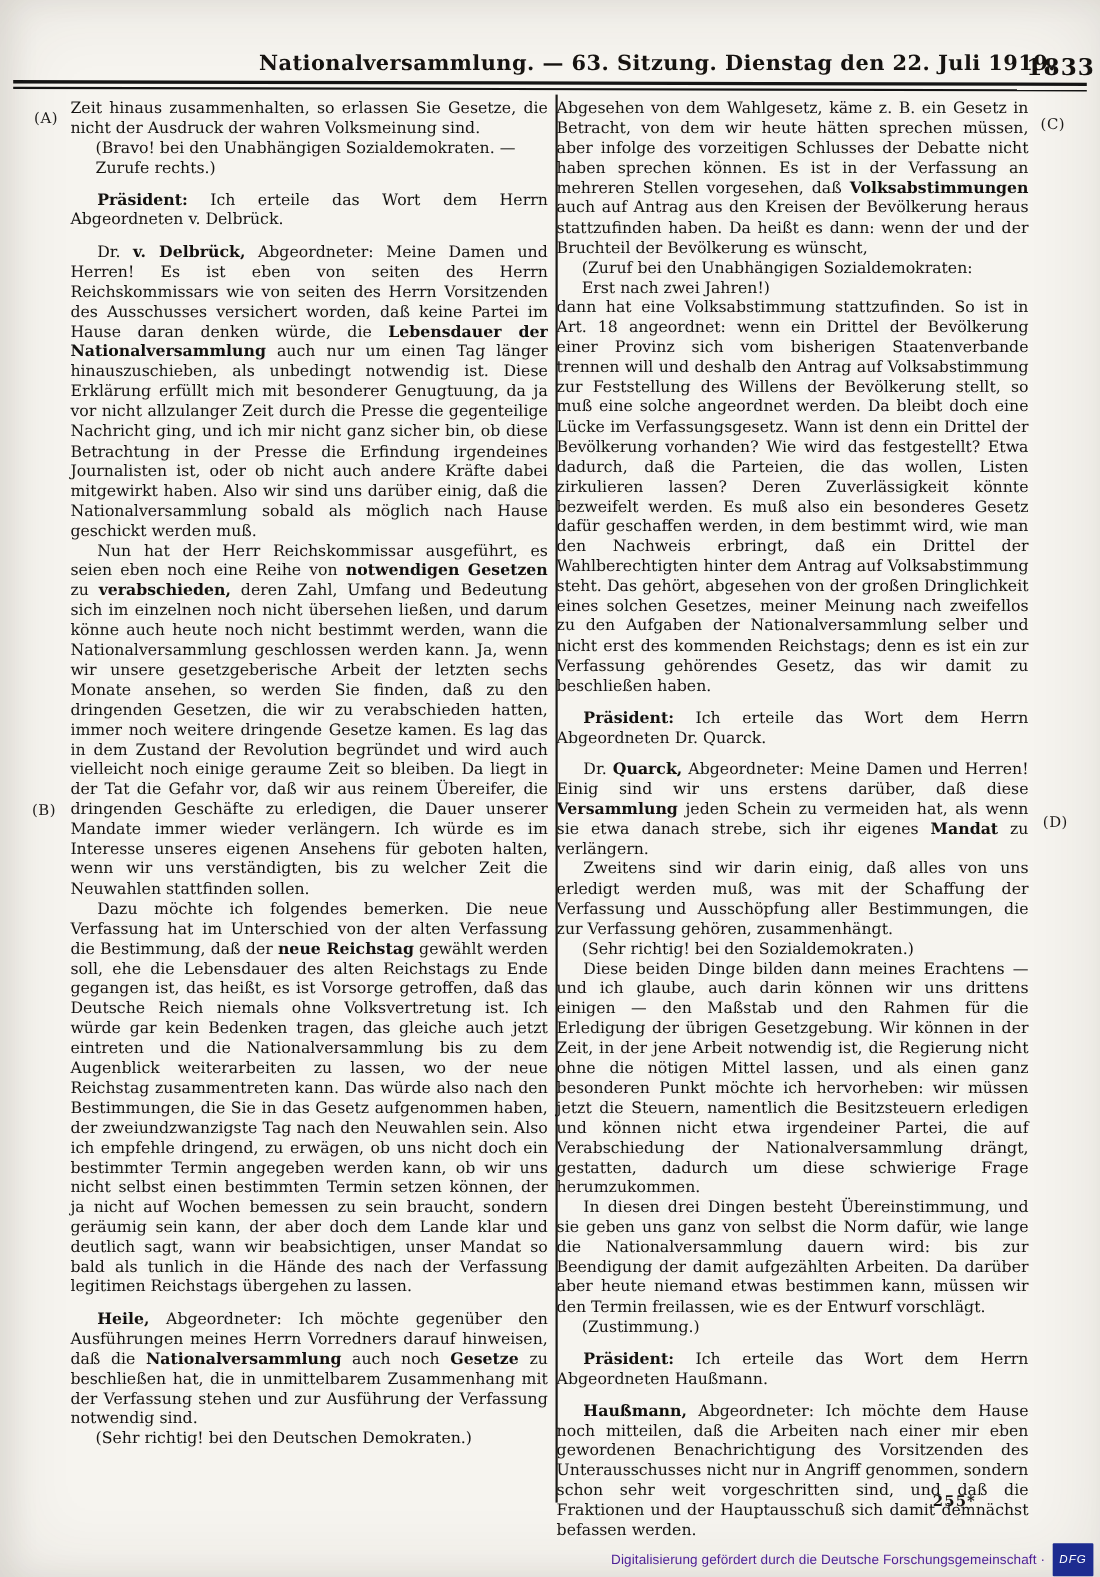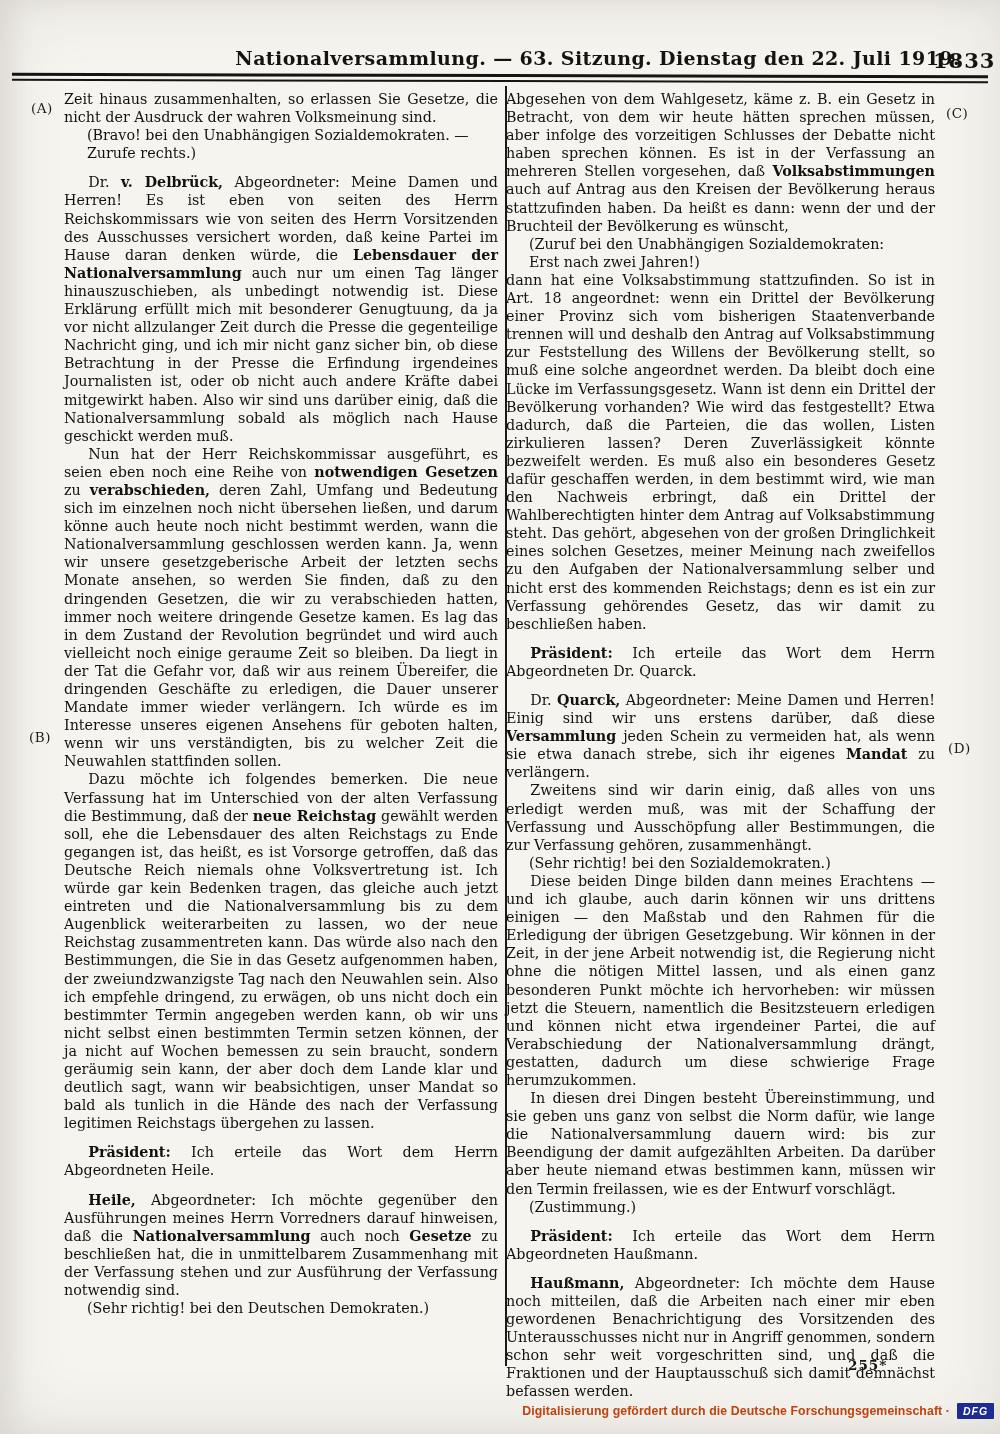--- a/index.html
+++ b/index.html
@@ -38,24 +38,24 @@
   .caption{text-indent:1.1em;text-align:left;}
   .stage{text-align:left;text-indent:0;padding:0 1.6em;}
   .b{font-weight:bold;}
   
   .sheet-mark{position:absolute;left:848px;top:1357px;font-size:13.5px;font-weight:bold;letter-spacing:1px;}
   
   .footer{
     position:absolute;top:1403px;right:6px;display:flex;align-items:center;gap:7px;
     font-family:"Liberation Sans","DejaVu Sans",sans-serif;
   }
-  .footer-credit{font-size:12.3px;font-weight:bold;color:#c2410c;letter-spacing:0.1px;}
+  .footer-credit{font-size:12.3px;font-weight:normal;color:#4c1d95;letter-spacing:0.1px;}
   .dfg-logo{
-    width:37px;height:16px;display:flex;align-items:center;justify-content:center;
-    color:#ffffff;font-size:10.5px;font-weight:bold;font-style:italic;letter-spacing:1px;
+    width:37px;height:30px;display:flex;align-items:center;justify-content:center;
+    color:#ffffff;font-size:10.5px;font-weight:normal;font-style:italic;letter-spacing:1px;
     border-radius:1px;
   }
 </style>
 </head>
 <body>
 
 <div id="page">
 
   <div class="hdr-title">Nationalversammlung. — 63. Sitzung.  Dienstag den 22. Juli 1919.</div>
   <div class="hdr-page">1833</div>
@@ -65,24 +65,24 @@
   <div class="divider"></div>
 
   <div class="marker" style="left:31px;top:100px;">(A)</div>
   <div class="marker" style="left:29px;top:729px;">(B)</div>
   <div class="marker" style="left:946px;top:105px;">(C)</div>
   <div class="marker" style="left:948px;top:740px;">(D)</div>
 
   <div class="col col-left">
       <div class="para cont"><span>Zeit hinaus zusammenhalten, so erlassen Sie Gesetze, die nicht der Ausdruck der wahren Volksmeinung sind.</span></div>
       <div class="para stage"><span>(Bravo! bei den Unabhängigen Sozialdemokraten. — Zurufe rechts.)</span></div>
+      <div class="para speech gap"><span class="b">Präsident:</span><span> Ich erteile das Wort dem Herrn Abgeordneten v. Delbrück.</span></div>
       <div class="para speech gap"><span>Dr. </span><span class="b">v. Delbrück,</span><span> Abgeordneter: Meine Damen und Herren! Es ist eben von seiten des Herrn Reichskommissars wie von seiten des Herrn Vorsitzenden des Ausschusses versichert worden, daß keine Partei im Hause daran denken würde, die </span><span class="b">Lebensdauer der Nationalversammlung</span><span> auch nur um einen Tag länger hinauszuschieben, als unbedingt notwendig ist. Diese Erklärung erfüllt mich mit besonderer Genugtuung, da ja vor nicht allzulanger Zeit durch die Presse die gegenteilige Nachricht ging, und ich mir nicht ganz sicher bin, ob diese Betrachtung in der Presse die Erfindung irgendeines Journalisten ist, oder ob nicht auch andere Kräfte dabei mitgewirkt haben. Also wir sind uns darüber einig, daß die Nationalversammlung sobald als möglich nach Hause geschickt werden muß.</span></div>
       <div class="para speech"><span>Nun hat der Herr Reichskommissar ausgeführt, es seien eben noch eine Reihe von </span><span class="b">notwendigen Gesetzen</span><span> zu </span><span class="b">verabschieden,</span><span> deren Zahl, Umfang und Bedeutung sich im einzelnen noch nicht übersehen ließen, und darum könne auch heute noch nicht bestimmt werden, wann die Nationalversammlung geschlossen werden kann. Ja, wenn wir unsere gesetzgeberische Arbeit der letzten sechs Monate ansehen, so werden Sie finden, daß zu den dringenden Gesetzen, die wir zu verabschieden hatten, immer noch weitere dringende Gesetze kamen. Es lag das in dem Zustand der Revolution begründet und wird auch vielleicht noch einige geraume Zeit so bleiben. Da liegt in der Tat die Gefahr vor, daß wir aus reinem Übereifer, die dringenden Geschäfte zu erledigen, die Dauer unserer Mandate immer wieder verlängern. Ich würde es im Interesse unseres eigenen Ansehens für geboten halten, wenn wir uns verständigten, bis zu welcher Zeit die Neuwahlen stattfinden sollen.</span></div>
       <div class="para speech"><span>Dazu möchte ich folgendes bemerken. Die neue Verfassung hat im Unterschied von der alten Verfassung die Bestimmung, daß der </span><span class="b">neue Reichstag</span><span> gewählt werden soll, ehe die Lebensdauer des alten Reichstags zu Ende gegangen ist, das heißt, es ist Vorsorge getroffen, daß das Deutsche Reich niemals ohne Volksvertretung ist. Ich würde gar kein Bedenken tragen, das gleiche auch jetzt eintreten und die Nationalversammlung bis zu dem Augenblick weiterarbeiten zu lassen, wo der neue Reichstag zusammentreten kann. Das würde also nach den Bestimmungen, die Sie in das Gesetz aufgenommen haben, der zweiundzwanzigste Tag nach den Neuwahlen sein. Also ich empfehle dringend, zu erwägen, ob uns nicht doch ein bestimmter Termin angegeben werden kann, ob wir uns nicht selbst einen bestimmten Termin setzen können, der ja nicht auf Wochen bemessen zu sein braucht, sondern geräumig sein kann, der aber doch dem Lande klar und deutlich sagt, wann wir beabsichtigen, unser Mandat so bald als tunlich in die Hände des nach der Verfassung legitimen Reichstags übergehen zu lassen.</span></div>
-      <div class="para speech gap"><span class="b">Präsident:</span><span> Ich erteile das Wort dem Herrn Abgeordneten Heile.</span></div>
       <div class="para speech gap"><span class="b">Heile,</span><span> Abgeordneter: Ich möchte gegenüber den Ausführungen meines Herrn Vorredners darauf hinweisen, daß die </span><span class="b">Nationalversammlung</span><span> auch noch </span><span class="b">Gesetze</span><span> zu beschließen hat, die in unmittelbarem Zusammenhang mit der Verfassung stehen und zur Ausführung der Verfassung notwendig sind.</span></div>
       <div class="para stage"><span>(Sehr richtig! bei den Deutschen Demokraten.)</span></div>
     </div>
   <div class="col col-right">
       <div class="para cont"><span>Abgesehen von dem Wahlgesetz, käme z. B. ein Gesetz in Betracht, von dem wir heute hätten sprechen müssen, aber infolge des vorzeitigen Schlusses der Debatte nicht haben sprechen können.  Es ist in der Verfassung an mehreren Stellen vorgesehen, daß </span><span class="b">Volksabstimmungen</span><span> auch auf Antrag aus den Kreisen der Bevölkerung heraus stattzufinden haben.  Da heißt es dann:  wenn der und der Bruchteil der Bevölkerung es wünscht,</span></div>
       <div class="para stage"><span>(Zuruf bei den Unabhängigen Sozialdemokraten: Erst nach zwei Jahren!)</span></div>
       <div class="para cont"><span>dann hat eine Volksabstimmung stattzufinden.  So ist in Art. 18 angeordnet: wenn ein Drittel der Bevölkerung einer Provinz sich vom bisherigen Staatenverbande trennen will und deshalb den Antrag auf Volksabstimmung zur Feststellung des Willens der Bevölkerung stellt, so muß eine solche angeordnet werden.  Da bleibt doch eine Lücke im Verfassungsgesetz.  Wann ist denn ein Drittel der Bevölkerung vorhanden?  Wie wird das festgestellt?  Etwa dadurch, daß die Parteien, die das wollen, Listen zirkulieren lassen?  Deren Zuverlässigkeit könnte bezweifelt werden. Es muß also ein besonderes Gesetz dafür geschaffen werden, in dem bestimmt wird, wie man den Nachweis erbringt, daß ein Drittel der Wahlberechtigten hinter dem Antrag auf Volksabstimmung steht.  Das gehört, abgesehen von der großen Dringlichkeit eines solchen Gesetzes, meiner Meinung nach zweifellos zu den Aufgaben der Nationalversammlung selber und nicht erst des kommenden Reichstags; denn es ist ein zur Verfassung gehörendes Gesetz, das wir damit zu beschließen haben.</span></div>
       <div class="para speech gap"><span class="b">Präsident:</span><span> Ich erteile das Wort dem Herrn Abgeordneten Dr. Quarck.</span></div>
       <div class="para speech gap"><span>Dr. </span><span class="b">Quarck,</span><span> Abgeordneter:  Meine Damen und Herren!  Einig sind wir uns erstens darüber, daß diese </span><span class="b">Versammlung</span><span> jeden Schein zu vermeiden hat, als wenn sie etwa danach strebe, sich ihr eigenes </span><span class="b">Mandat</span><span> zu verlängern.</span></div>
       <div class="para speech"><span>Zweitens sind wir darin einig, daß alles von uns erledigt werden muß, was mit der Schaffung der Verfassung und Ausschöpfung aller Bestimmungen, die zur Verfassung gehören, zusammenhängt.</span></div>

